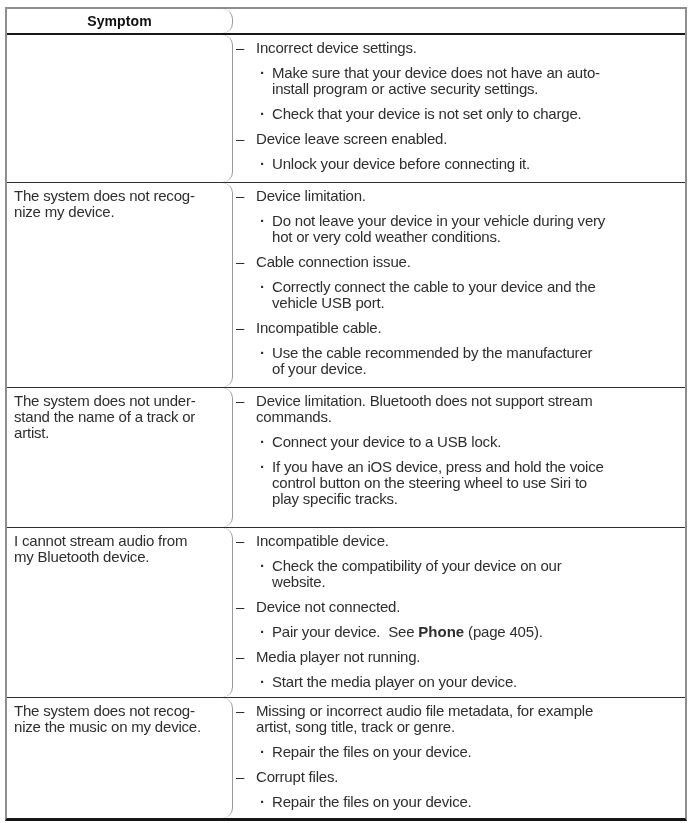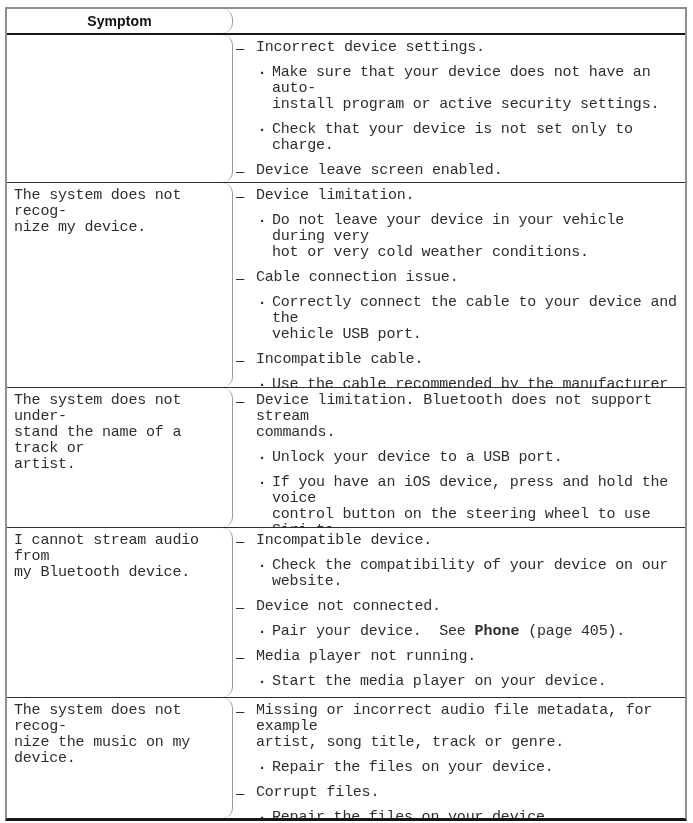--- a/index.html
+++ b/index.html
@@ -51,21 +51,20 @@
     padding: 5px 5px 0 7px;
   }
   .cause-cell {
     flex: 1 1 auto;
     padding: 5px 8px 0 3px;
   }
   .symptom-text, .txt {
     font-size: 15px; line-height: 16px;
     letter-spacing: -0.2px;
     white-space: pre-line;
-    font-family: Liberation Mono, monospace;
   }
   .cause-item { display: flex; align-items: flex-start; }
   .cause-item + .cause-item { margin-top: 9px; }
   .cause-item.level2 { margin-left: 24px; }
   .cause-item .marker {
     font-size: 15px; line-height: 16px;
     flex: 0 0 20px; width: 20px;
   }
   .cause-item.level2 .marker {
     flex: 0 0 12px; width: 12px;
@@ -154,21 +153,21 @@
 artist.</div>
         </div>
         <div class="cell cause-cell">
           <div class="cause-item level1">
             <span class="marker">–</span>
             <span class="txt">Device limitation. Bluetooth does not support stream
 commands.</span>
           </div>
           <div class="cause-item level2">
             <span class="marker">·</span>
-            <span class="txt">Unlock your device to a USB port.</span>
+            <span class="txt">Connect your device to a USB lock.</span>
           </div>
           <div class="cause-item level2">
             <span class="marker">·</span>
             <span class="txt">If you have an iOS device, press and hold the voice
 control button on the steering wheel to use Siri to
 play specific tracks.</span>
           </div>
         </div>
       </div>
       <div class="row">

